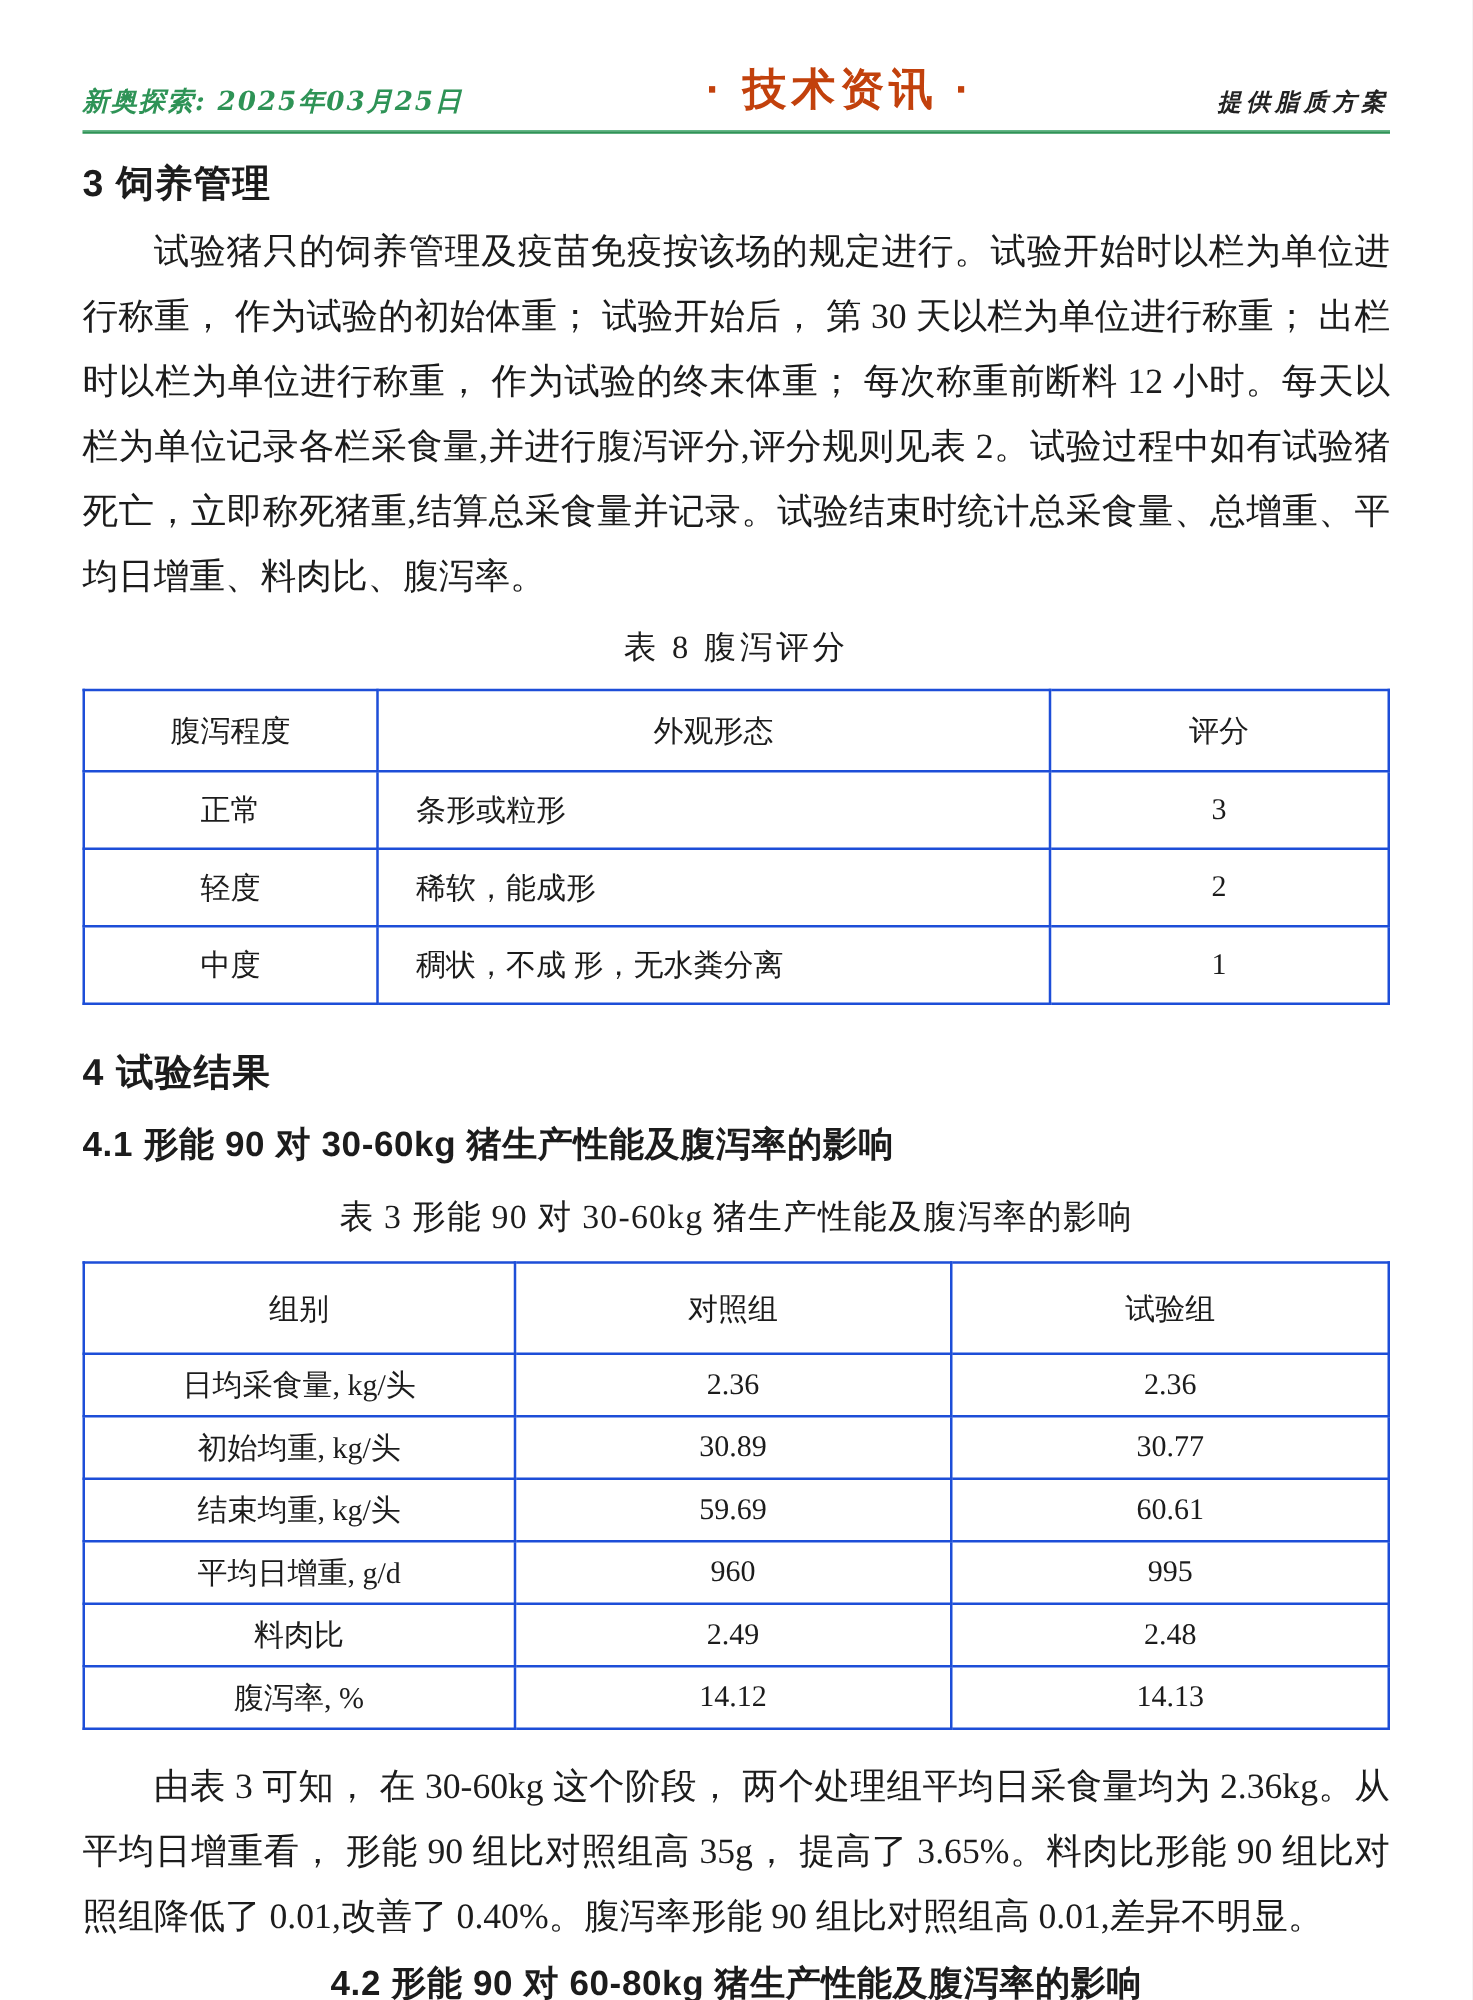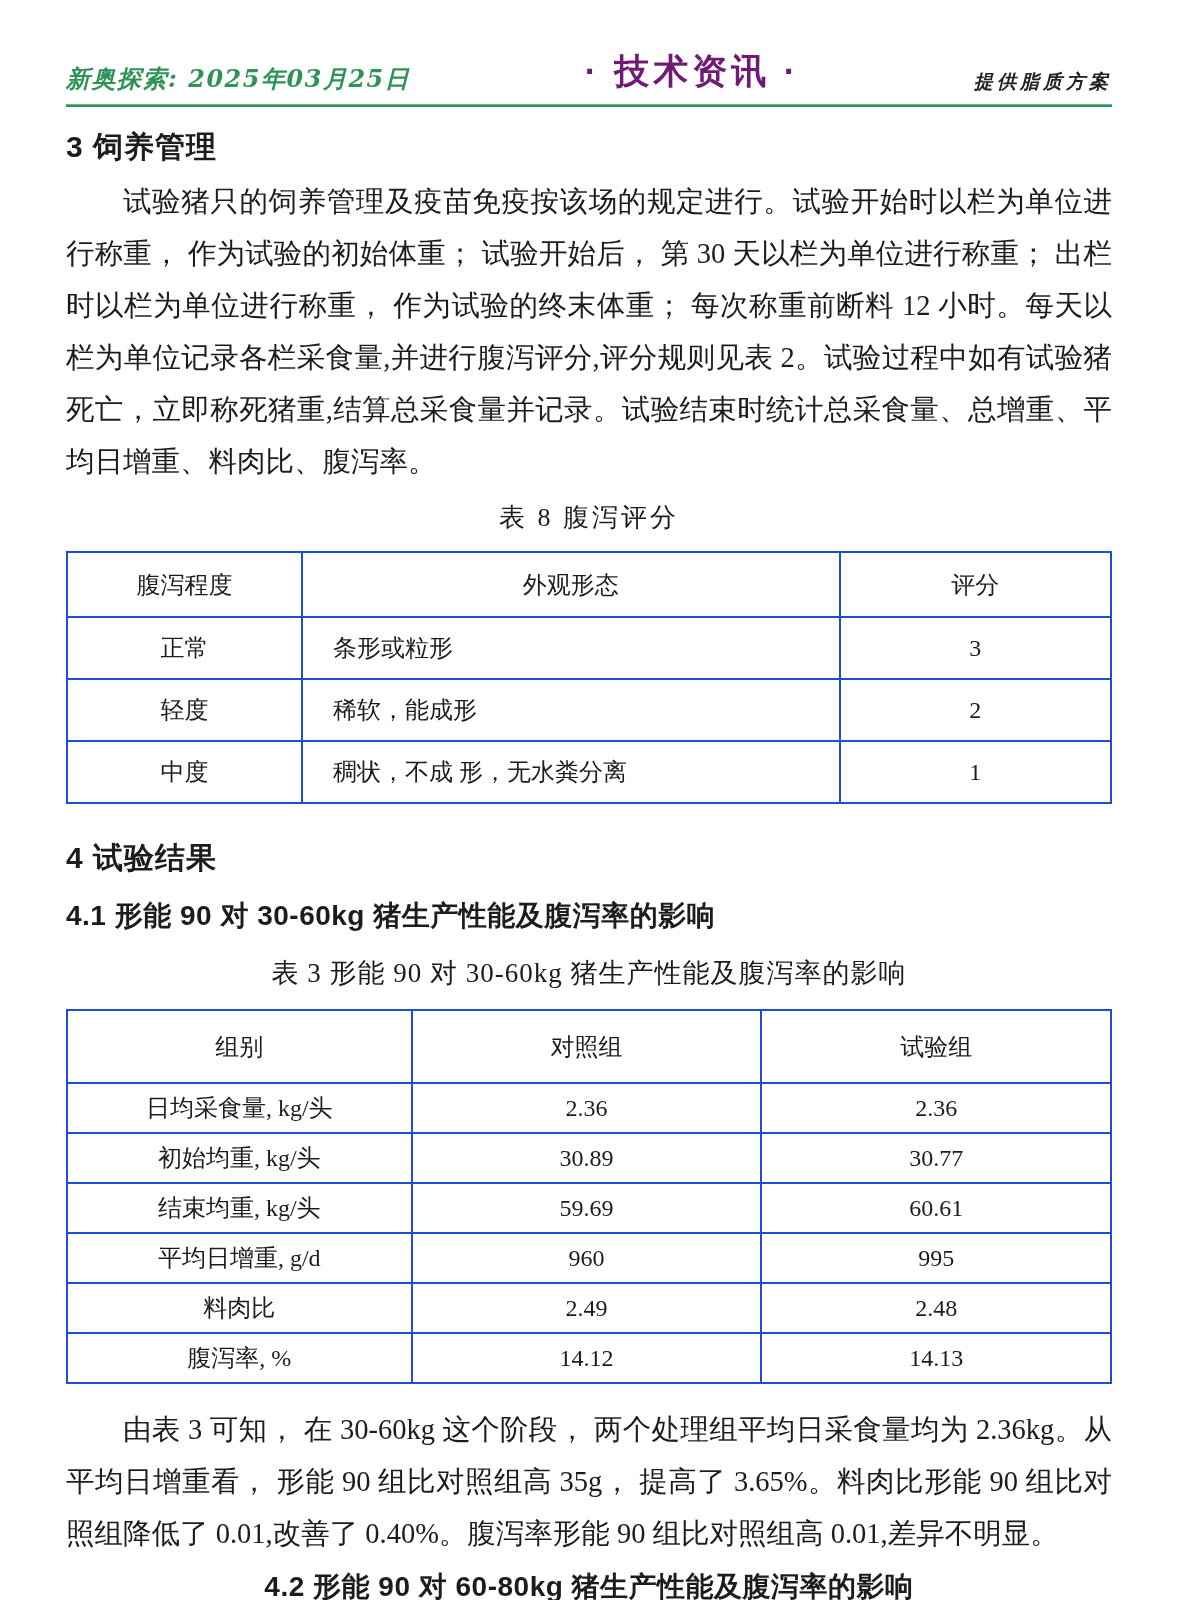--- a/index.html
+++ b/index.html
@@ -7,23 +7,23 @@
   .page {
     width:1178px; height:1600px; margin:0 auto; background:#ffffff;
     padding:48px 66px 14px 66px;
     font-family:"Liberation Serif","DejaVu Serif",serif;
     color:#1c1c1c;
     display:flex; flex-direction:column;
     position:relative; overflow:hidden;
   }
   
   .hdr { display:flex; align-items:flex-end; justify-content:space-between; padding-bottom:9px; }
-  .hdr-left  { color:#2e9356; font-style:italic; font-weight:bold; font-size:24px; letter-spacing:1.5px;
+  .hdr-left  { color:#2e9356; font-style:italic; font-weight:bold; font-size:21px; letter-spacing:1.5px;
                font-family:"DejaVu Serif","Liberation Serif",serif; }
-  .hdr-center{ font-size:35px; font-weight:bold; letter-spacing:4px; color:#701a75;
+  .hdr-center{ font-size:35px; font-weight:bold; letter-spacing:4px; color:#c2410c;
                font-family:"Liberation Sans","DejaVu Sans",sans-serif; }
   .hdr-right { font-size:19px; font-weight:bold; font-style:italic; letter-spacing:4px; color:#222; }
   .rule-green {
     height:3px; border-top:1px solid #63b888; border-bottom:2px solid #2e9356;
   }
   
   .h-sec   { font-size:30px; font-weight:bold; margin-top:20px; letter-spacing:1px;
              font-family:"Liberation Sans","DejaVu Sans",sans-serif;}
   .h-sub   { font-size:28px; font-weight:bold; margin-top:18px; letter-spacing:0.5px;
              font-family:"Liberation Sans","DejaVu Sans",sans-serif;}

